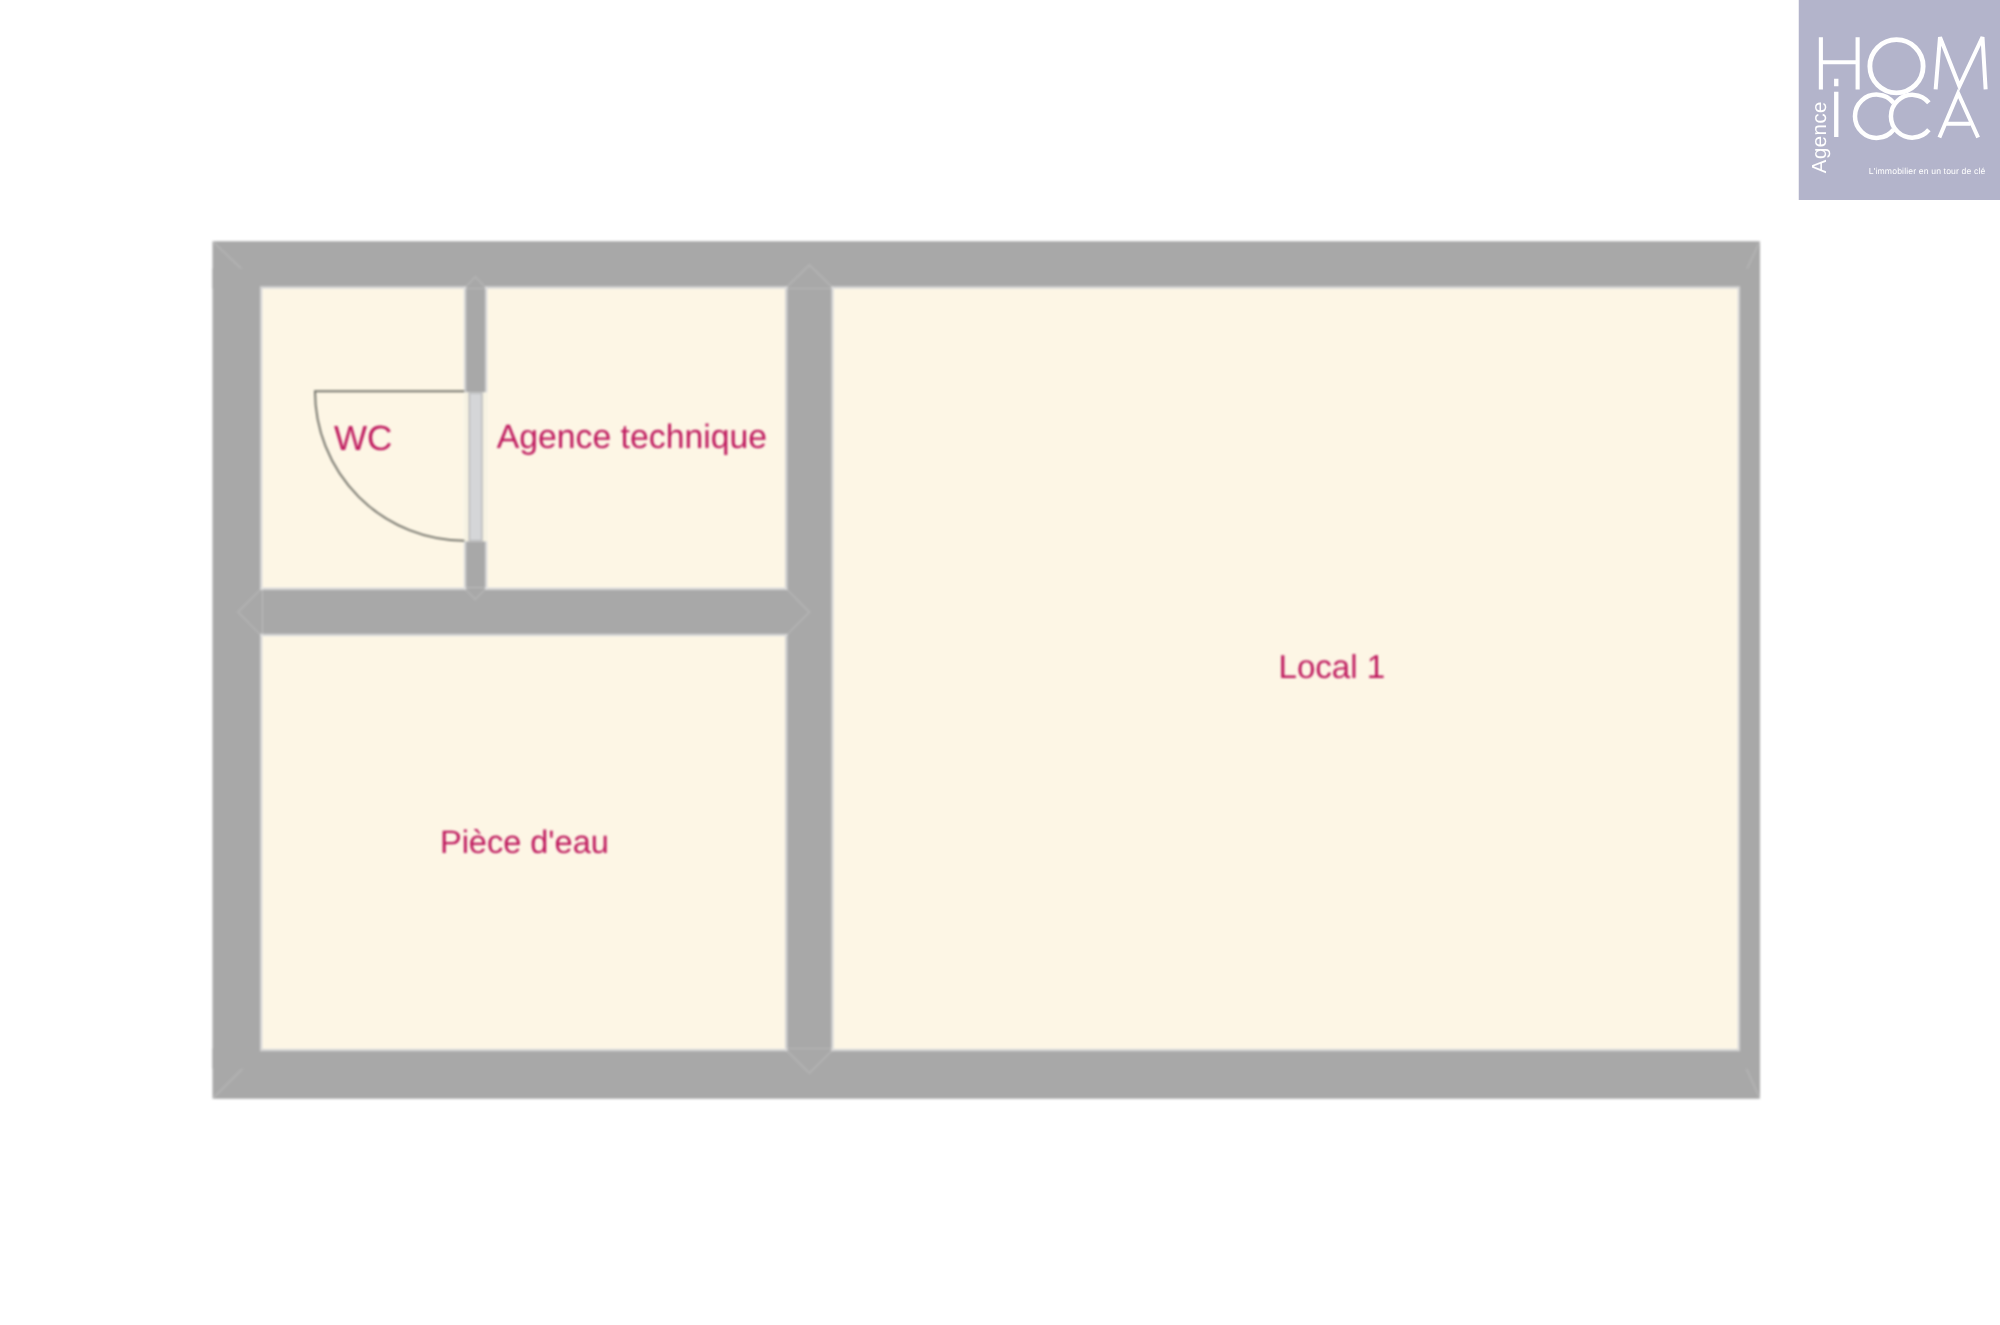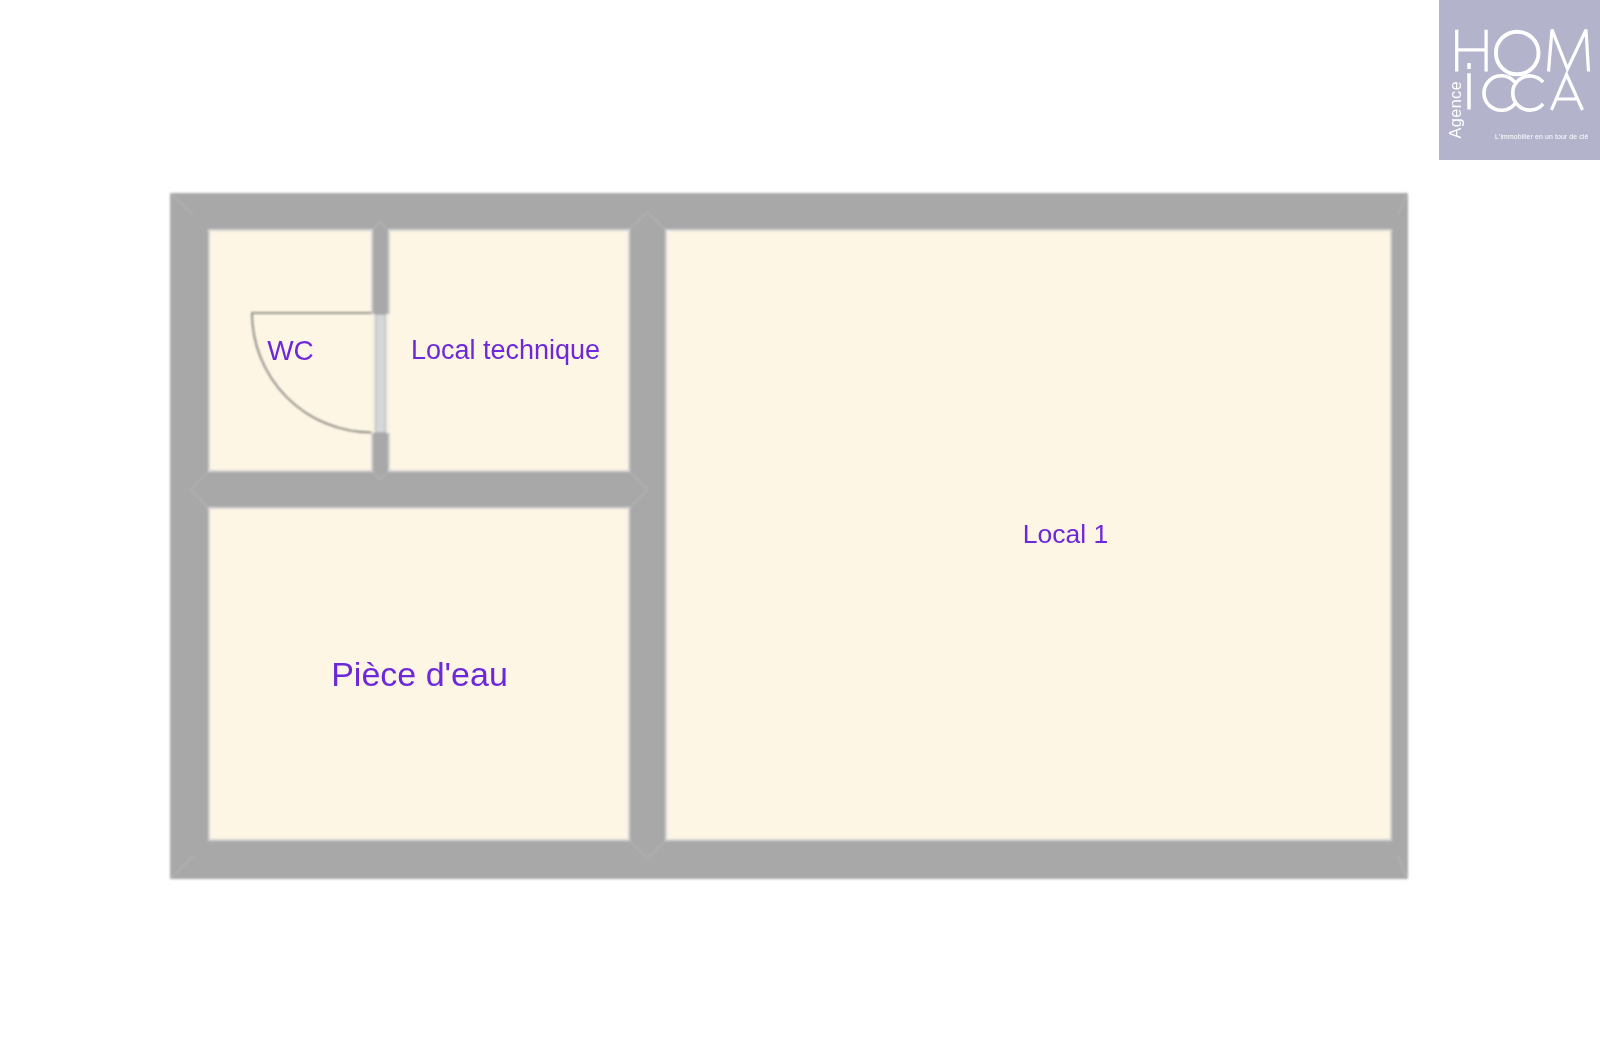--- a/index.html
+++ b/index.html
@@ -1,20 +1,20 @@
 <!DOCTYPE html>
 <html><head>
 <meta charset="utf-8">
 <style>
   html,body{margin:0;padding:0;background:#ffffff;width:1600px;height:1060px;overflow:hidden;}
   body{font-family:"Liberation Sans", sans-serif;position:relative;}
   .abs{position:absolute;}
   .wall{position:absolute;background:#a8a8a8;}
   .room{position:absolute;background:#fdf6e5;box-shadow:0 0 0 2px rgba(255,255,255,0.5);}
-  .lbl{position:absolute;color:#6d28d9;white-space:nowrap;transform:translate(-50%,-50%);filter:blur(0.75px);text-align:right;}
+  .lbl{position:absolute;color:#be185d;white-space:nowrap;transform:translate(-50%,-50%);filter:blur(0.75px);text-align:right;}
   .seam{position:absolute;overflow:visible;}
 </style>
 </head>
 <body>
 
 <div class="abs" style="left:0;top:0;width:1600px;height:1060px;filter:blur(1.05px);">
 
   <div class="wall" style="left:170px;top:193px;width:1238px;height:38px;">
     <svg class="seam" style="left:0;top:0;" width="1238" height="38" viewBox="0 0 1238 38">
       <g stroke="rgba(255,255,255,0.12)" stroke-width="1.6" fill="none">
@@ -68,23 +68,23 @@
 
   <div class="abs" style="left:374.5px;top:314px;width:11.5px;height:119px;background:#d5d6d8;border:1px solid #b4b5b7;box-sizing:border-box;"></div>
 
   <svg class="abs" style="left:240px;top:300px;" width="150" height="140" viewBox="0 0 150 140">
     <path d="M 131.5 13 L 12 13 A 119.5 119.5 0 0 0 131.5 132.5" fill="none" stroke="#75756d" stroke-width="1.6"></path>
   </svg>
 </div>
 
 <div class="lbl" style="left:290.5px;top:350.5px;font-size:28px;">WC</div>
 
-<div class="lbl" style="left:505.5px;top:350px;font-size:27px;">Local technique</div>
+<div class="lbl" style="left:505.5px;top:350px;font-size:27px;">Agence technique</div>
 
-<div class="lbl" style="left:419.5px;top:673.5px;font-size:34px;">Pièce d'eau</div>
+<div class="lbl" style="left:419.5px;top:673.5px;font-size:26px;">Pièce d'eau</div>
 
 <div class="lbl" style="left:1029.5px;top:533.5px;font-size:26.5px;margin-left:36px;">Local 1</div>
 
 <div class="abs" style="left:1439px;top:0;width:161px;height:160px;background:#b3b4cb;">
   <svg width="161" height="160" viewBox="0 0 161 160" style="filter:blur(0.45px);">
     <g stroke="#ffffff" fill="none" stroke-width="3.3">
 
       <path d="M 17.7 29.7 L 17.7 71.5 M 47.1 29.7 L 47.1 71.5 M 17.7 49.8 L 47.1 49.8"></path>
 
       <circle cx="78.2" cy="53" r="21.3" stroke-width="3.9"></circle>

